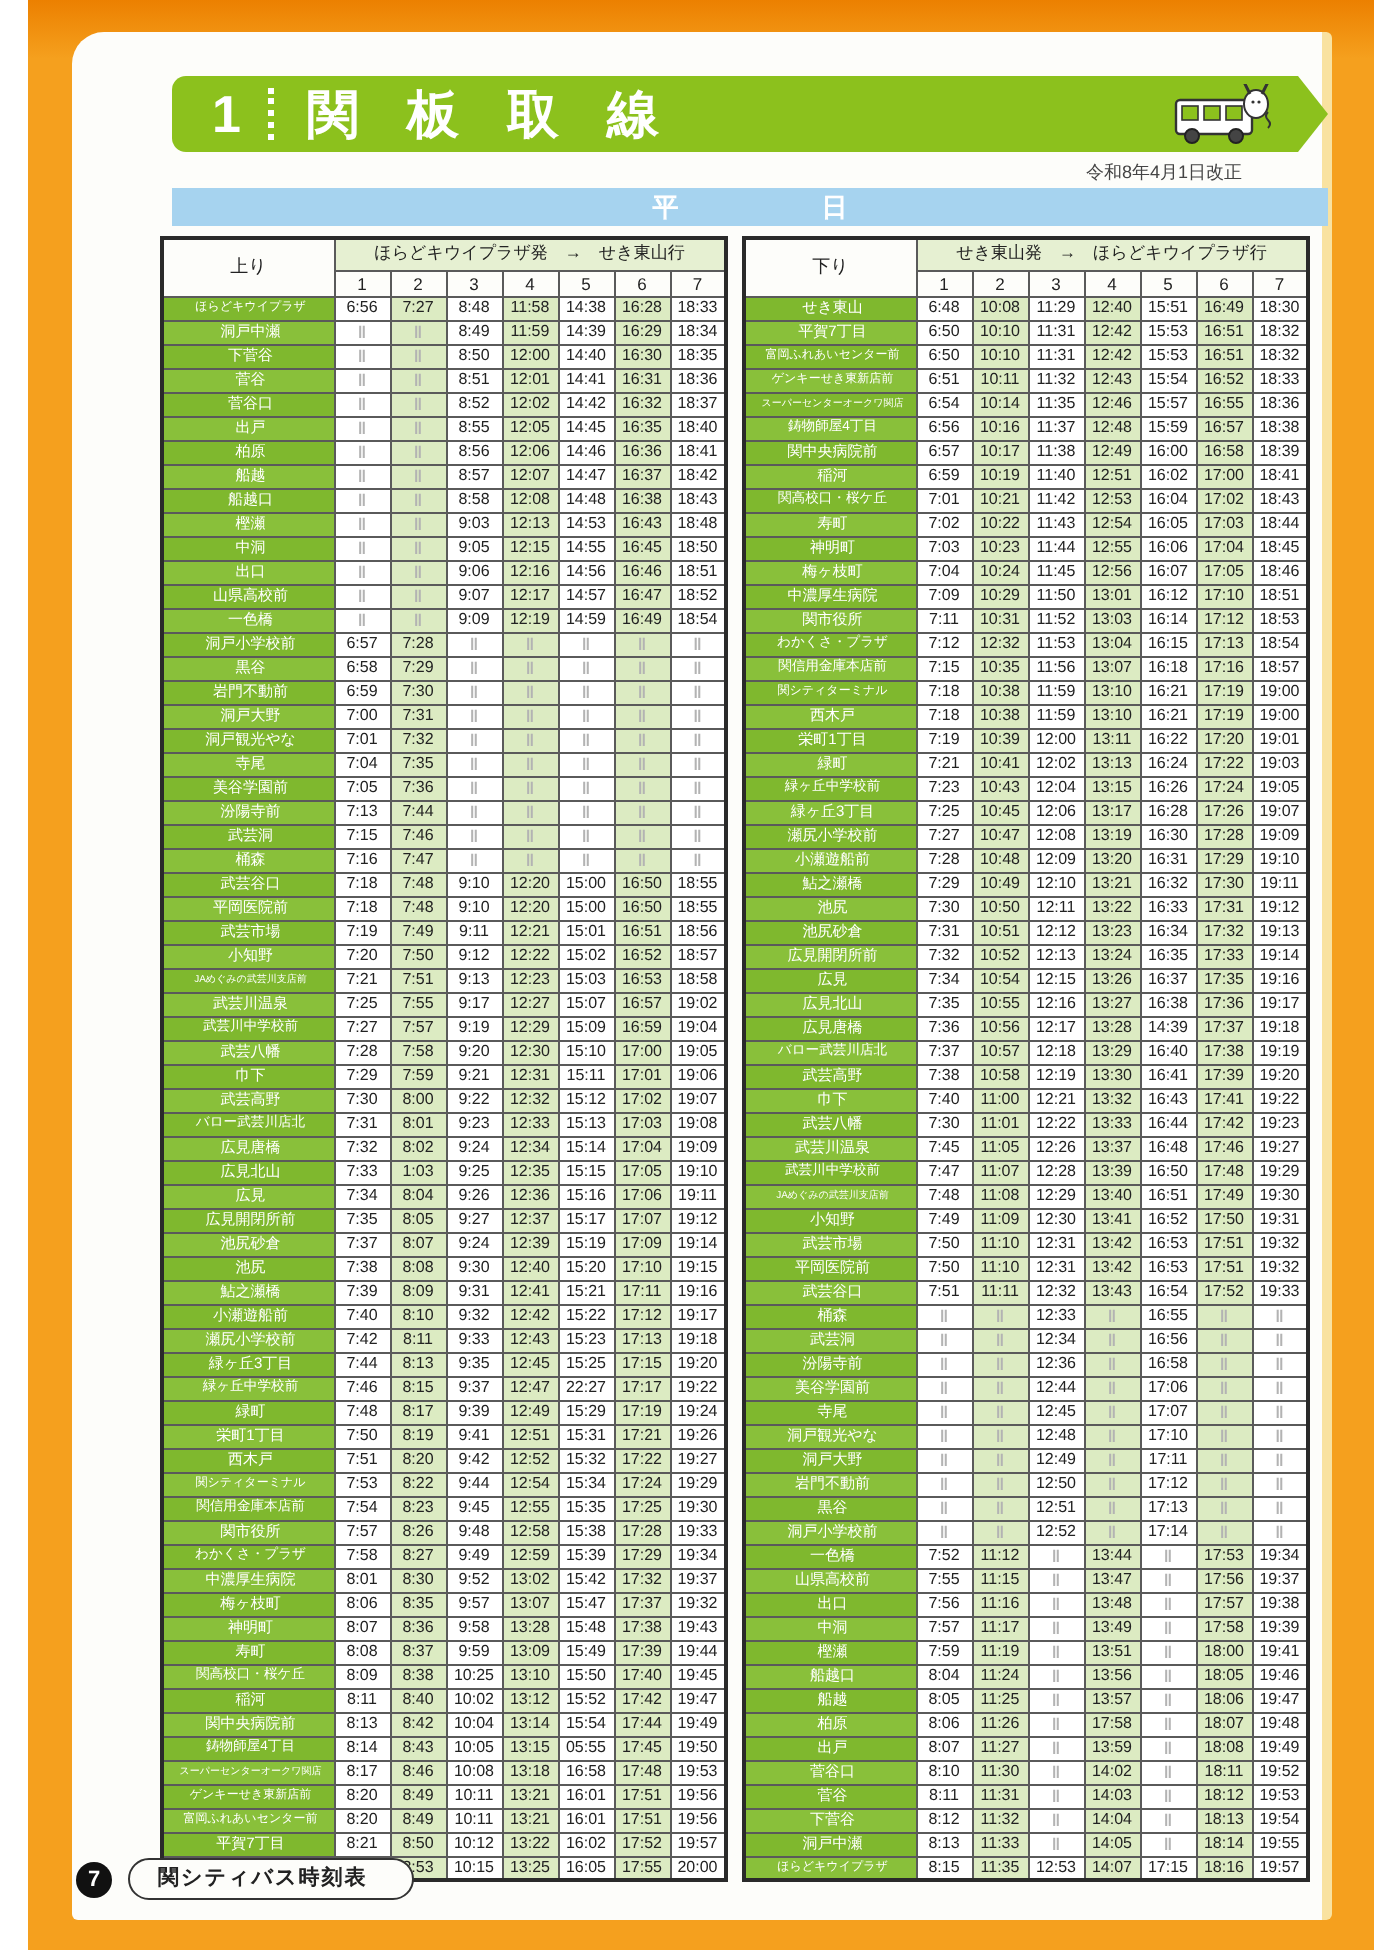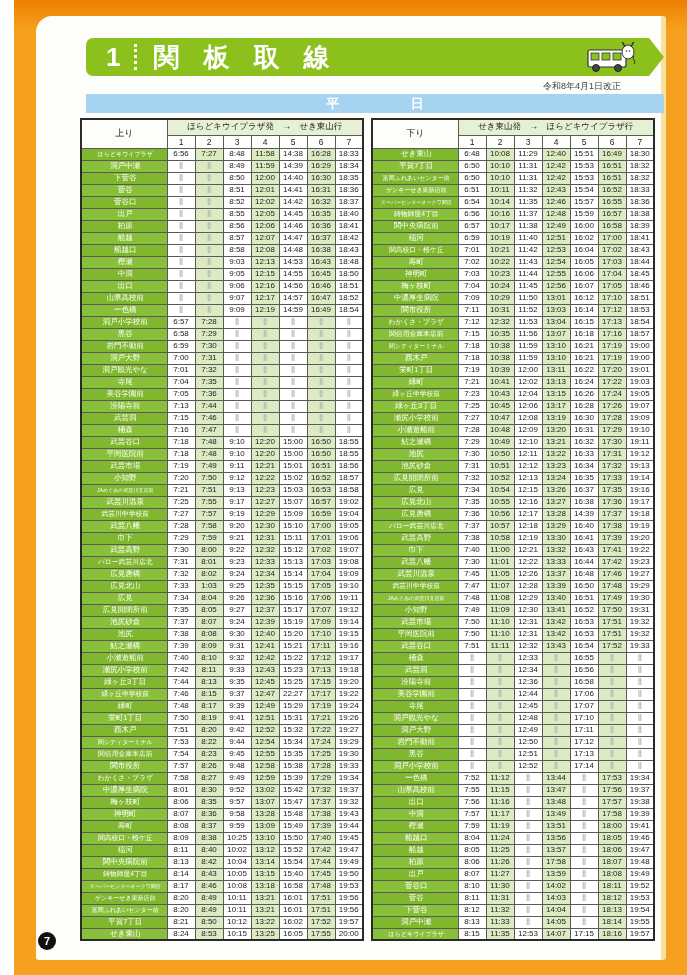--- a/index.html
+++ b/index.html
@@ -712,21 +712,21 @@
               <td class="tm">15:54</td>
               <td class="tm alt">17:44</td>
               <td class="tm">19:49</td>
             </tr>
             <tr>
               <td class="st" style="font-size: 6.8px;">鋳物師屋4丁目</td>
               <td class="tm">8:14</td>
               <td class="tm alt">8:43</td>
               <td class="tm">10:05</td>
               <td class="tm alt">13:15</td>
-              <td class="tm">15:40</td>
+              <td class="tm">05:55</td>
               <td class="tm alt">17:45</td>
               <td class="tm">19:50</td>
             </tr>
             <tr>
               <td class="st" style="font-size: 5px;">スーパーセンターオークワ関店</td>
               <td class="tm">8:17</td>
               <td class="tm alt">8:46</td>
               <td class="tm">10:08</td>
               <td class="tm alt">13:18</td>
               <td class="tm">16:58</td>
@@ -1454,15 +1454,16 @@
               <td class="tm alt">18:16</td>
               <td class="tm">19:57</td>
             </tr>
           </tbody>
         </table>
       </div>
   </div>
 
   <div class="footer">
     <span class="footer-circle">7</span>
+    <span class="footer-pill">関シティバス時刻表</span>
   </div>
 
 </div>
 
 </body></html>

